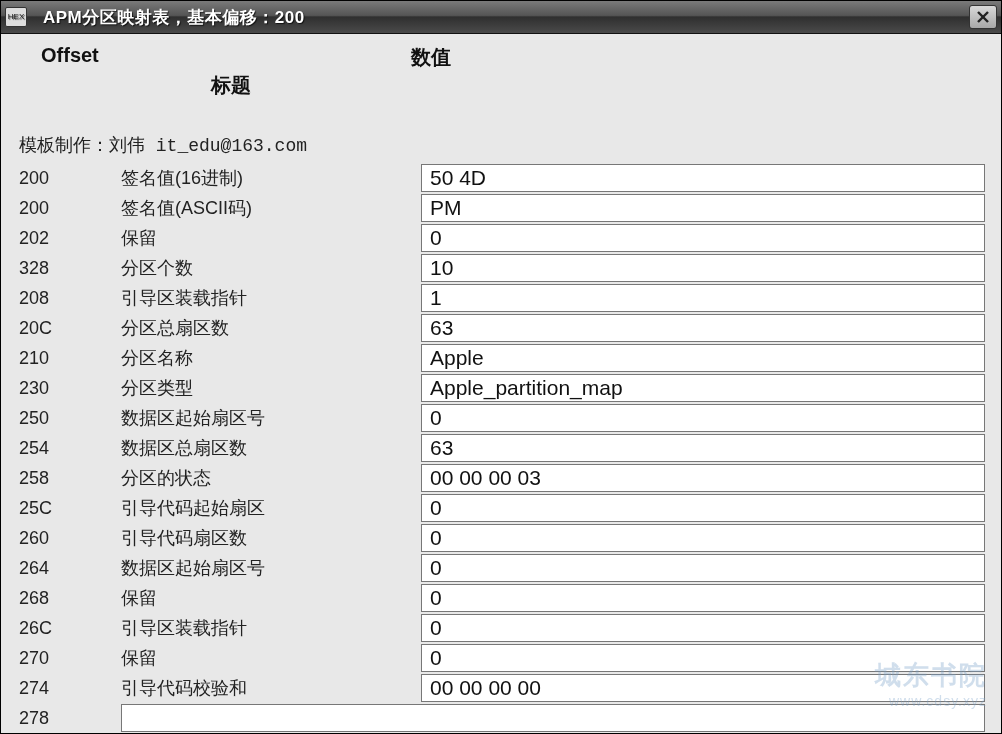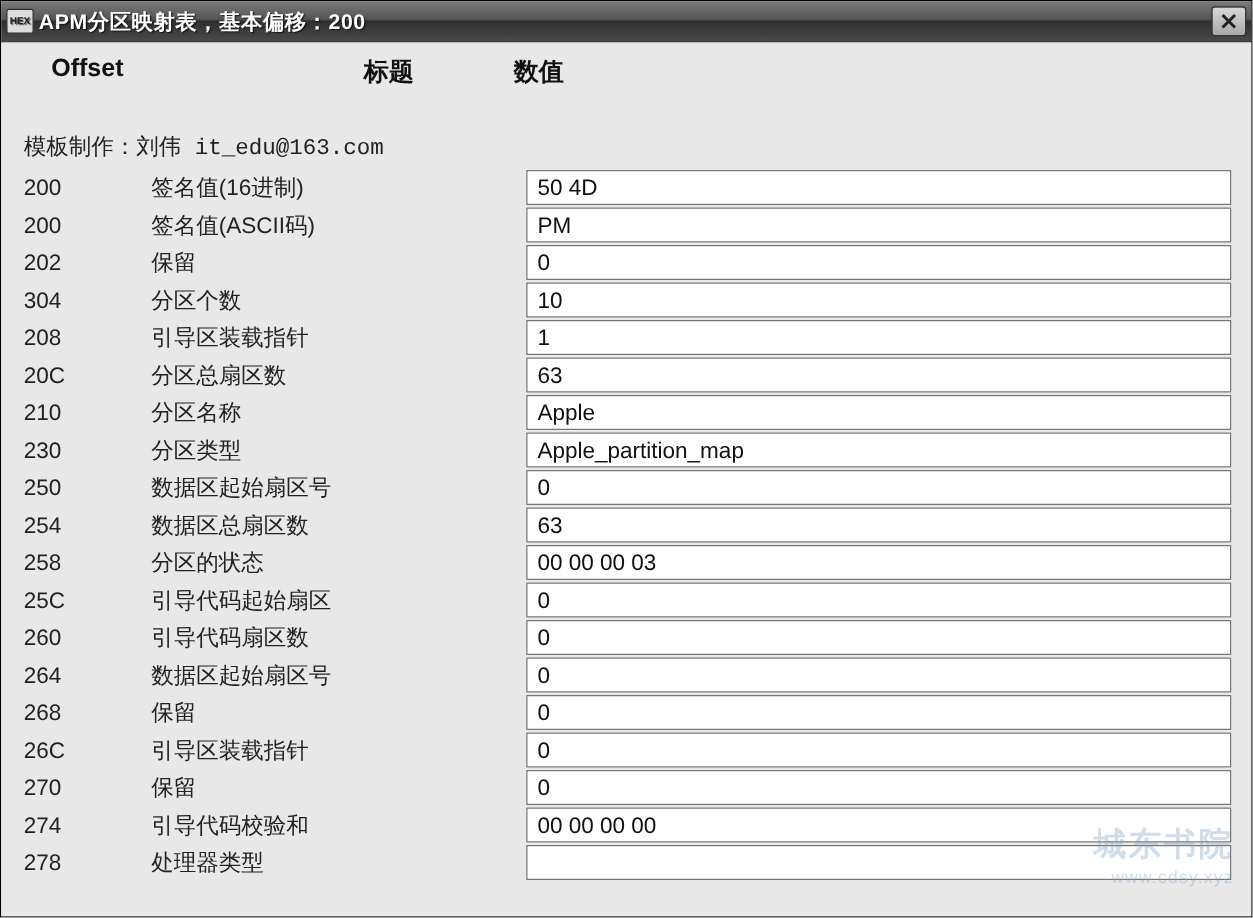--- a/index.html
+++ b/index.html
@@ -30,27 +30,27 @@
     font-weight: bold;
     font-size: 17px;
     text-shadow: 1px 1px 1px rgba(0,0,0,0.7);
     border-bottom: 1px solid #111;
     position: relative;
   }
   .app-icon {
     width: 22px;
     height: 20px;
     background: #ddd;
-    margin-right: 4px;
+    margin-right: 16px;
     border: 1px solid #333;
     display: flex;
     align-items: center;
     justify-content: center;
     font-size: 8px;
-    font-weight: bold;
+    font-weight: normal;
     color: #222;
     line-height: 1;
     border-radius: 2px;
   }
   .title-text {
     flex: 1;
     letter-spacing: 0.5px;
   }
   .close-btn {
     width: 28px;
@@ -71,21 +71,21 @@
     overflow: hidden;
   }
   .headers {
     display: flex;
     font-weight: bold;
     font-size: 20px;
     color: #111;
     padding: 4px 0 18px 0;
   }
   .hdr-offset { width: 170px; padding-left: 30px; }
-  .hdr-title  { width: 230px; text-align: center; padding-left: 30px;}
+  .hdr-title  { width: 230px; text-align: left; padding-left: 30px; margin-top: 28px;}
   .hdr-value  { flex: 1; text-align: left; }
   .template-credit {
     font-size: 18px;
     color: #222;
     padding: 16px 0 6px 8px;
     font-family: Liberation Mono, monospace;
   }
   .rows { }
   .row {
     display: flex;
@@ -105,21 +105,21 @@
   }
   .cell-value {
     flex: 1;
     padding-right: 6px;
   }
   .value-input {
     width: 100%;
     height: 28px;
     border: 1px solid #777;
     background: #fff;
-    font-size: 18px;
+    font-size: 21px;
     padding: 2px 8px;
     color: #111;
     font-family: Arial, sans-serif;
   }
   .watermark {
     position: absolute;
     right: 14px;
     bottom: 24px;
     text-align: right;
     pointer-events: none;
@@ -170,21 +170,21 @@
           <div class="cell-offset">200</div>
           <div class="cell-title">签名值(ASCII码)</div>
           <div class="cell-value"><input type="text" class="value-input" value="PM" style=""></div>
         </div>
         <div class="row">
           <div class="cell-offset">202</div>
           <div class="cell-title">保留</div>
           <div class="cell-value"><input type="text" class="value-input" value="0" style=""></div>
         </div>
         <div class="row">
-          <div class="cell-offset">304</div>
+          <div class="cell-offset">328</div>
           <div class="cell-title">分区个数</div>
           <div class="cell-value"><input type="text" class="value-input" value="10" style=""></div>
         </div>
         <div class="row">
           <div class="cell-offset">208</div>
           <div class="cell-title">引导区装载指针</div>
           <div class="cell-value"><input type="text" class="value-input" value="1" style=""></div>
         </div>
         <div class="row">
           <div class="cell-offset">20C</div>
@@ -246,21 +246,20 @@
           <div class="cell-title">保留</div>
           <div class="cell-value"><input type="text" class="value-input" value="0" style=""></div>
         </div>
         <div class="row">
           <div class="cell-offset">274</div>
           <div class="cell-title">引导代码校验和</div>
           <div class="cell-value"><input type="text" class="value-input" value="00 00 00 00" style=""></div>
         </div>
         <div class="row">
           <div class="cell-offset">278</div>
-          <div class="cell-title">处理器类型</div>
           <div class="cell-value"><input type="text" class="value-input" style=""></div>
         </div>
       </div>
 
     <div class="watermark">
       <div class="wm1">城东书院</div>
       <div class="wm2">www.cdsy.xyz</div>
     </div>
   </div>
 </div>

